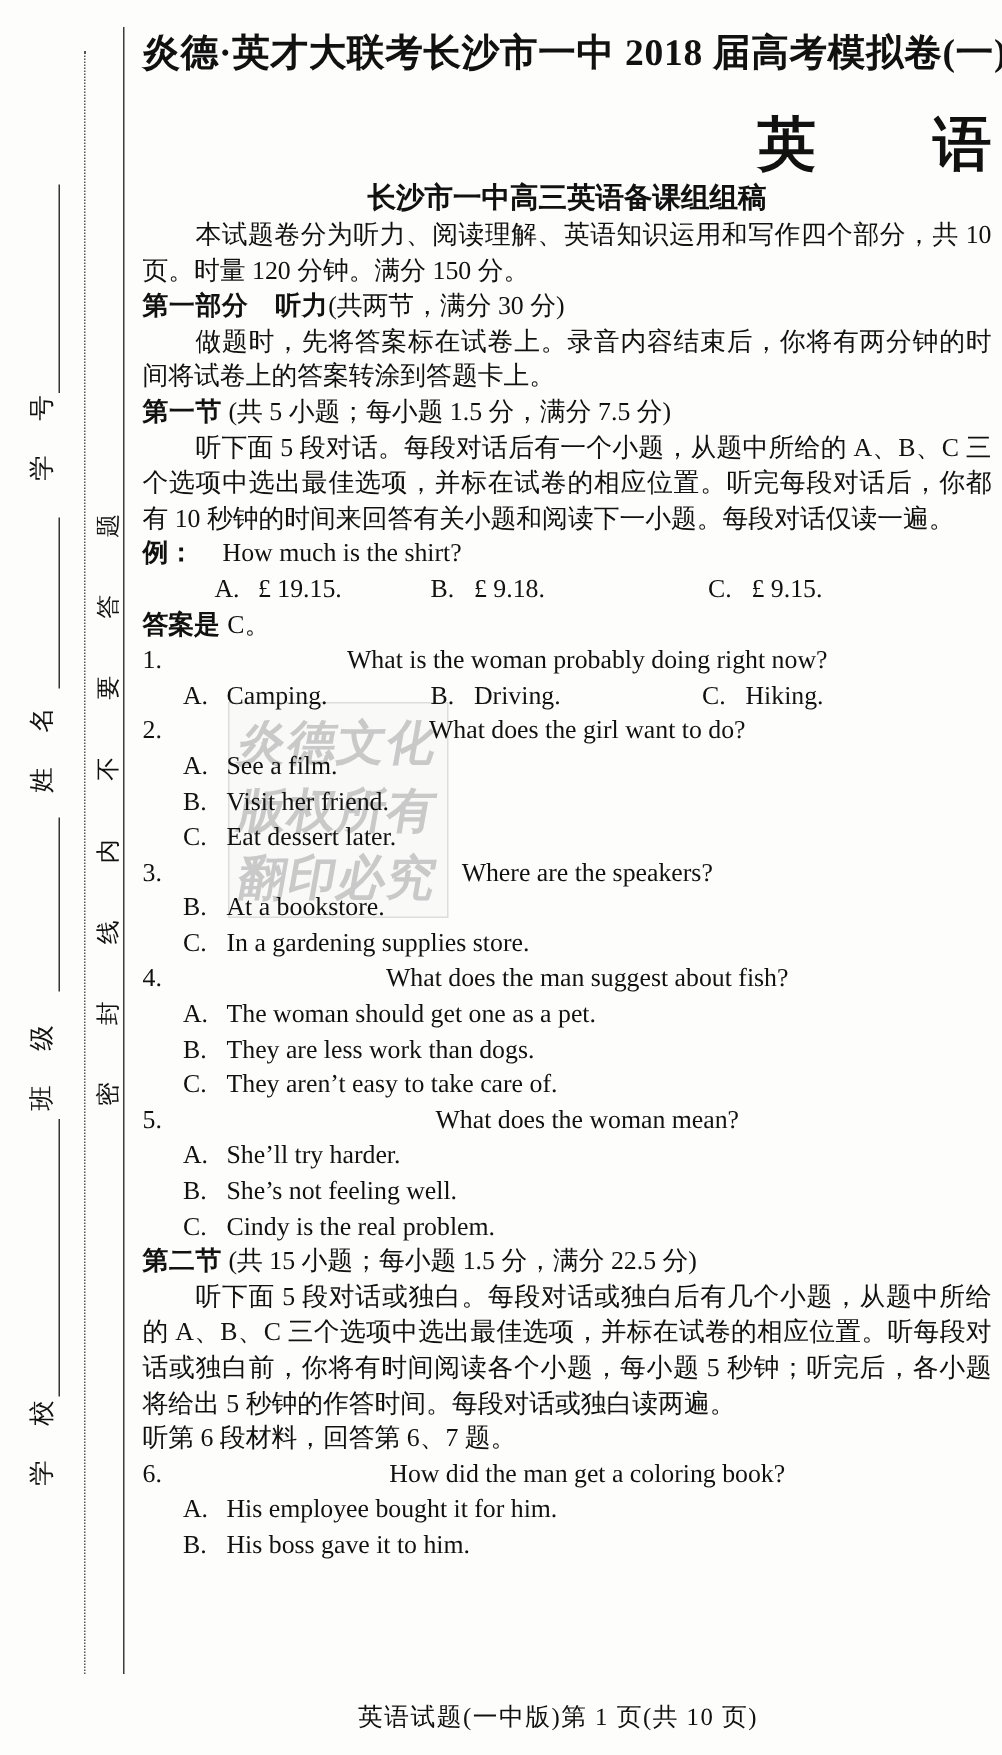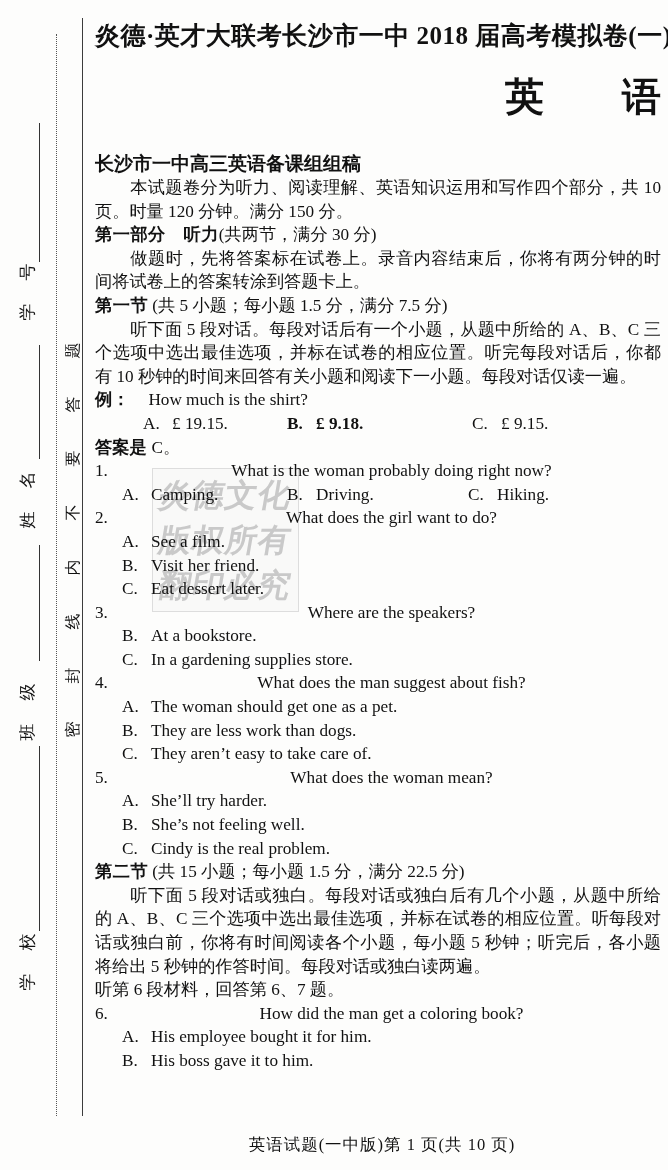--- a/index.html
+++ b/index.html
@@ -26,40 +26,40 @@
   .watermark{position:absolute;left:152px;top:468px;width:147px;height:144px;z-index:1;
     background:rgba(246,246,245,0.6);border:1px solid #ddd;
     display:flex;flex-direction:column;justify-content:space-around;padding:4px 0;box-sizing:border-box;}
   .wm-line{font-size:32px;line-height:42px;color:#c9c9c9;text-align:center;
     font-weight:700;transform:skewX(-10deg);letter-spacing:1px;white-space:nowrap;}
   
   .main{position:absolute;left:95px;top:18px;width:566px;z-index:2;}
   .header-line{font-size:25px;font-weight:700;text-align:center;line-height:32px;
     margin:2px 0 0 0;white-space:nowrap;letter-spacing:0.5px;}
   .title{font-size:39px;font-weight:700;text-align:right;line-height:46px;margin-top:22px;}
-  .subtitle{font-size:19px;font-weight:700;text-align:left;line-height:25px;margin-top:31px;}
+  .subtitle{font-size:19px;font-weight:700;text-align:center;line-height:25px;}
   p.body,.sec-head,.ex-line,.ans-line,.q-line,.q-opt,.q-opts-row,.ex-opts{
     font-size:17.2px;line-height:23.6px;margin:0;}
   p.body{text-align:justify;}
   p.indent{text-indent:2.05em;}
   .first-para{margin-top:12px;}
   .sec-head b{letter-spacing:0.5px;}
   .ex-line b,.ans-line b,.sec-head b{font-weight:700;}
   .ex-line .ex-q{margin-left:19px;margin-top:41px;}
   .ans-line .ans-v{margin-left:5px;}
   .ex-opts{display:flex;padding-left:48px;}
-  .ex-opts .c0{width:144px;} .ex-opts .c1{width:185px;font-weight:bold;} .ex-opts .c2{flex:1;}
+  .ex-opts .c0{width:144px;} .ex-opts .c1{width:185px;} .ex-opts .c2{flex:1;}
   .q-line{display:flex;}
   .q-num{width:27px;flex-shrink:0;}
   .q-text{flex:1;text-align:center;}
   .q-opts-row{display:flex;padding-left:27px;}
   .q-opts-row .c0{width:165px;} .q-opts-row .c1{width:181px;} .q-opts-row .c2{flex:1;}
   .q-opt{padding-left:27px;}
   .opt-k{display:inline-block;min-width:22px;margin-right:7px;}
-  .footer{position:absolute;left:99px;top:1134px;width:566px;text-align:center;
+  .footer{position:absolute;left:89px;top:1134px;width:566px;text-align:center;
     font-size:16.5px;letter-spacing:1px;z-index:2;}
 </style>
 </head>
 <body>
 
 <div class="line-solid"></div>
 <div class="line-dotted"></div>
 <div class="blank-line bl-1"></div>
 <div class="blank-line bl-2"></div>
 <div class="blank-line bl-3"></div>

